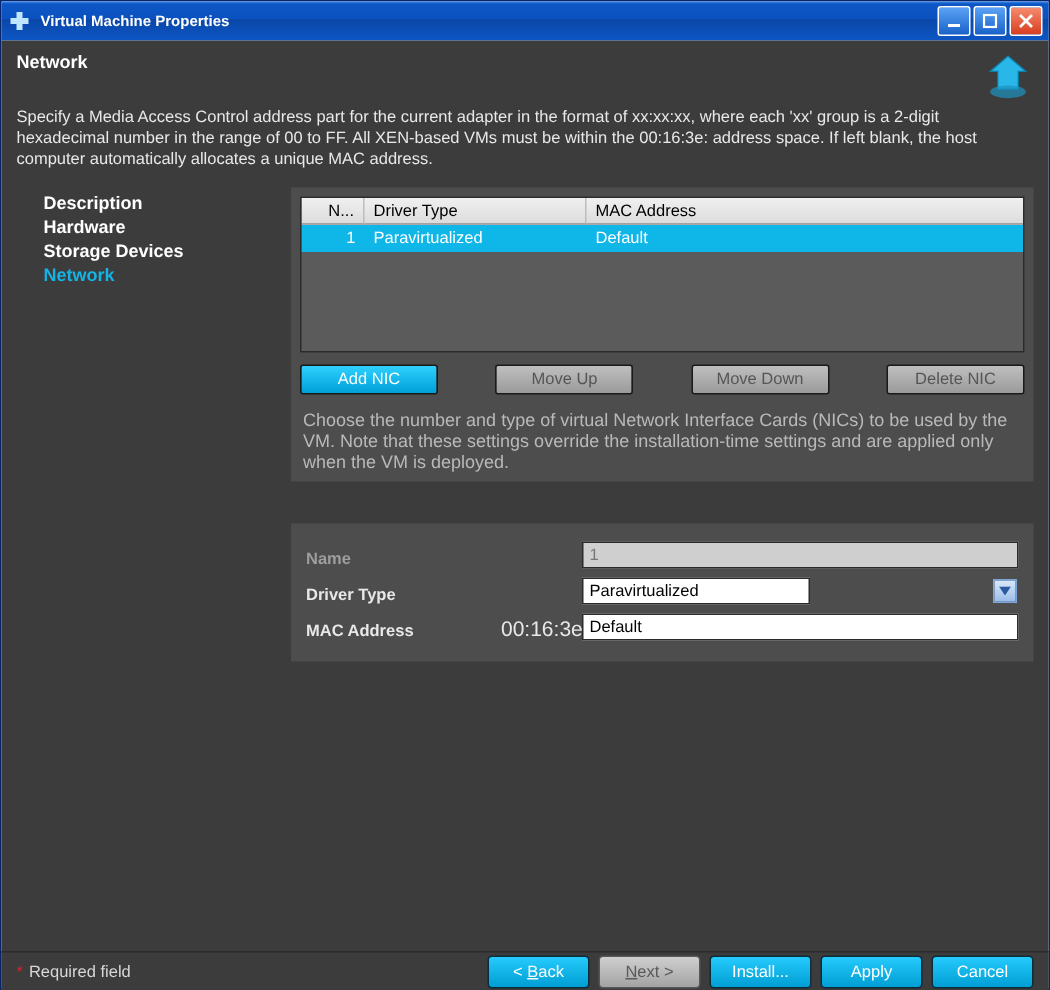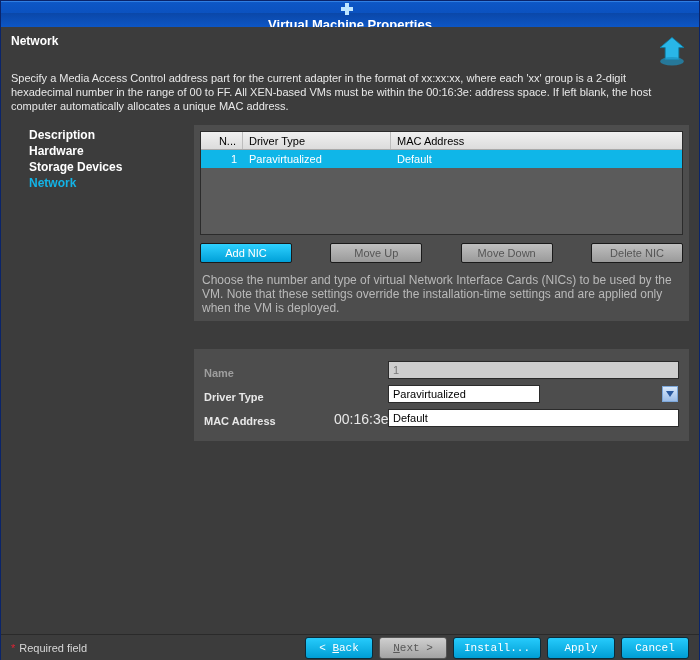--- a/index.html
+++ b/index.html
@@ -18,22 +18,21 @@
     border: 1px solid #0a246a;
   }
   .titlebar {
     height: 26px;
     background: linear-gradient(to bottom, #3f90f0 0%, #0d56c5 6%, #0b52c0 45%, #0a47a8 46%, #0d56c5 100%);
     display: flex;
     align-items: center;
     padding: 0 4px;
     color: #fff;
     font-weight: bold;
-    font-size: 13px;
-    flex-direction: column;
+    font-size: 10px;
   }
   .titlebar .app-icon {
     width: 16px; height: 16px;
     margin-right: 6px;
     display: flex; align-items: center; justify-content: center;
   }
   .titlebar .title { flex: 1; }
   .titlebar .ctrl-group { display: flex; gap: 2px; }
   .titlebar .ctrl-btn {
     width: 22px; height: 20px;
@@ -214,21 +213,21 @@
     display: flex;
     align-items: center;
     justify-content: space-between;
     background: #3c3c3c;
   }
   .req {
     color: #d8d8d8;
     font-size: 11px;
   }
   .req .star { color: #d23; margin-right: 4px; }
-  .footer-btns { display: flex; gap: 6px; font-family: Liberation Mono, monospace; }
+  .footer-btns { display: flex; gap: 6px; }
   .foot-btn {
     height: 22px;
     min-width: 68px;
     border: 1px solid #0b2c3a;
     border-radius: 3px;
     color: #fff;
     display: flex; align-items: center; justify-content: center;
     font-size: 11px;
     cursor: pointer;
     background: linear-gradient(to bottom,#26cbfc,#009ed4);

